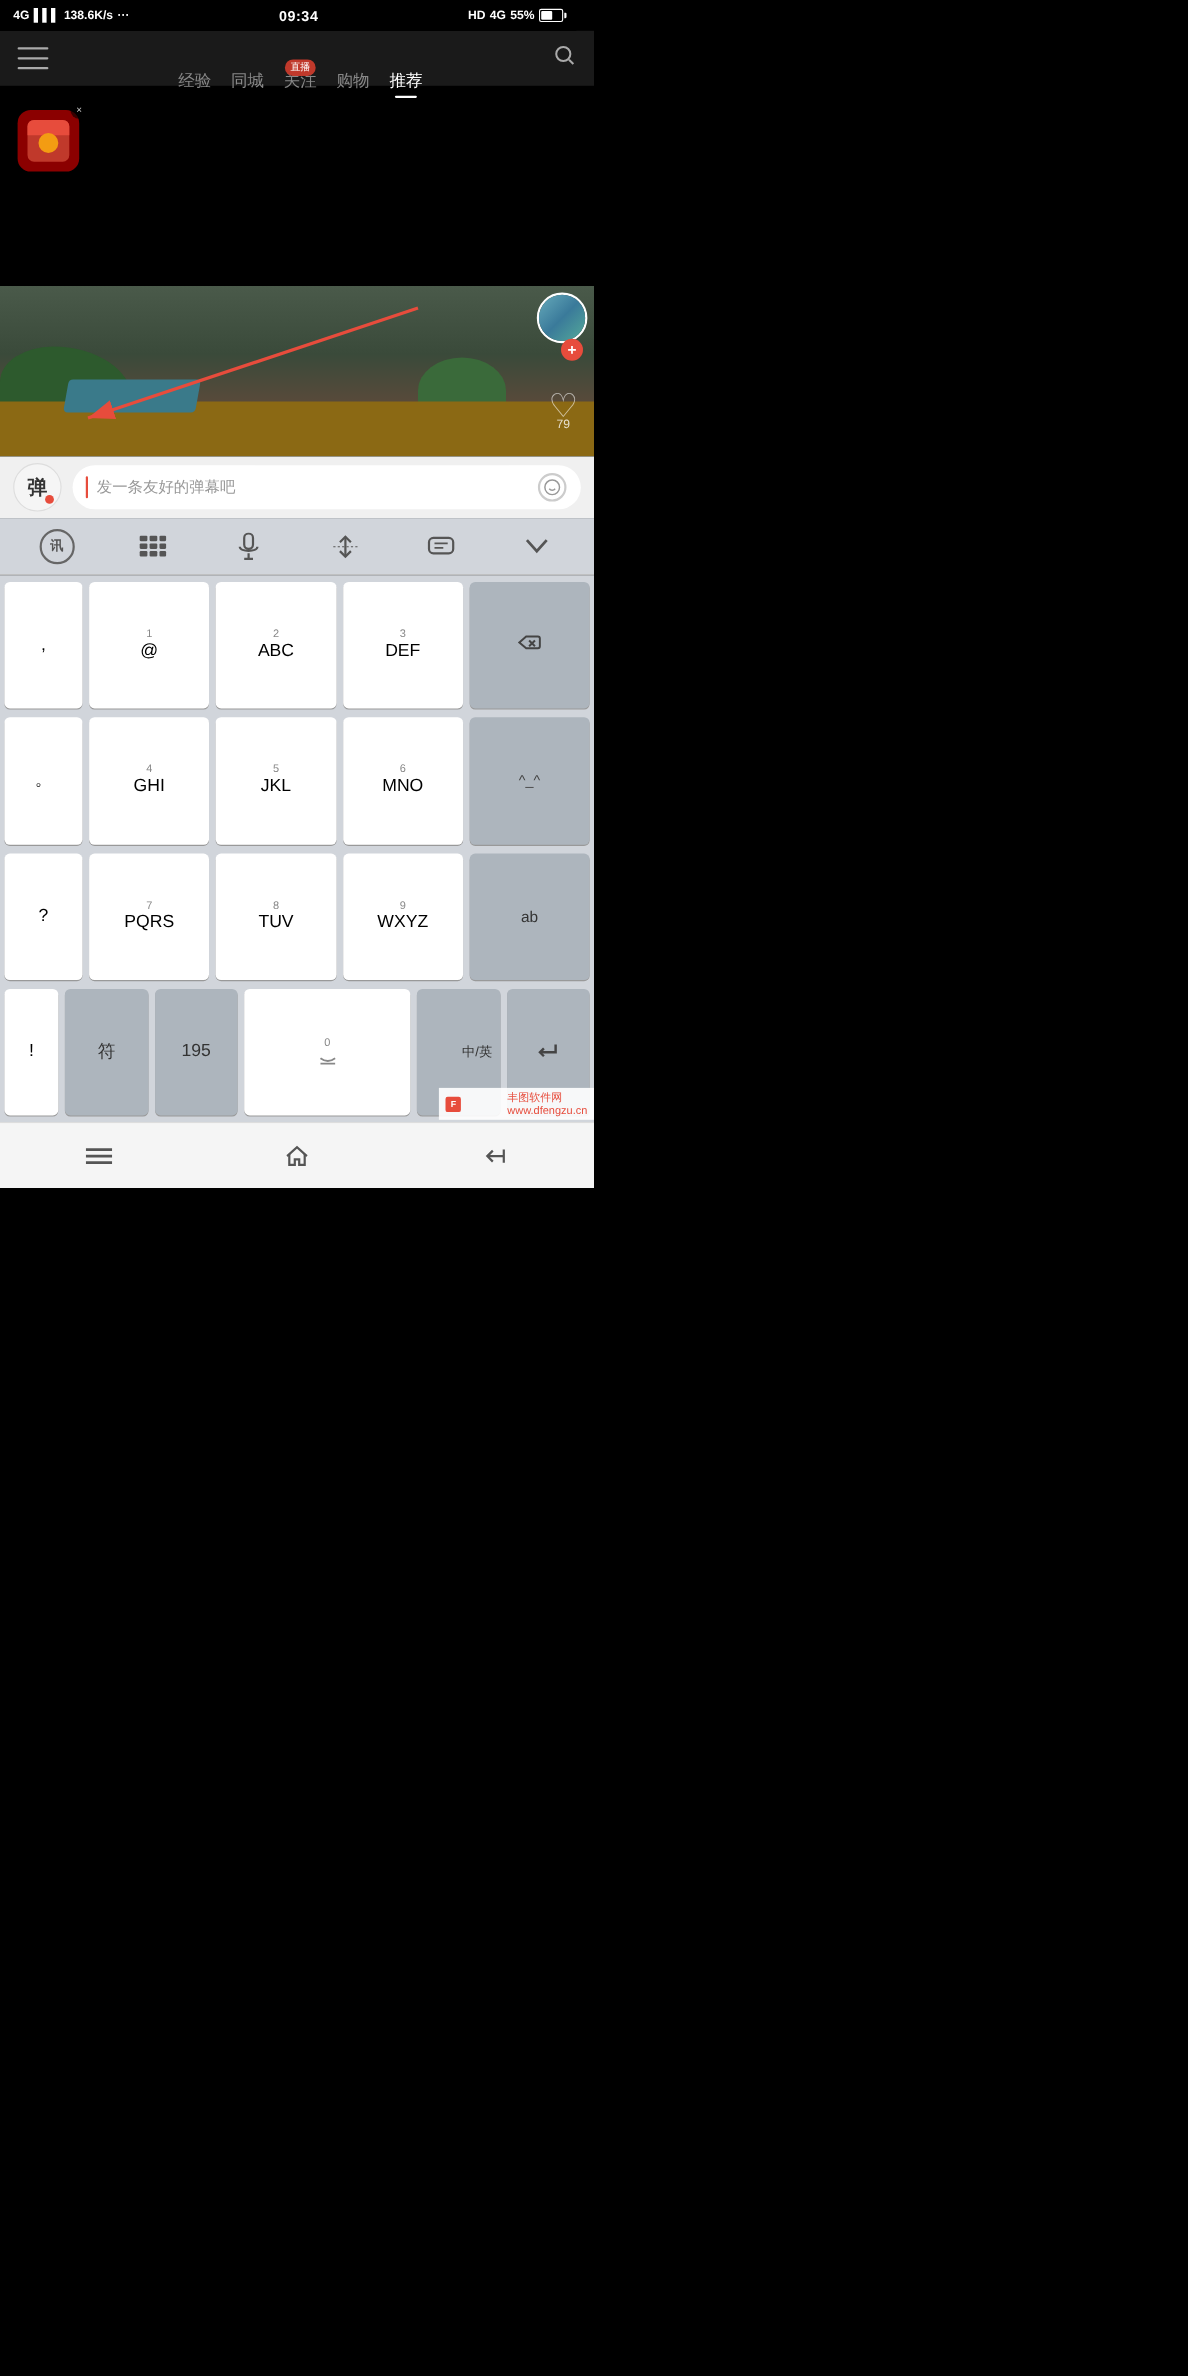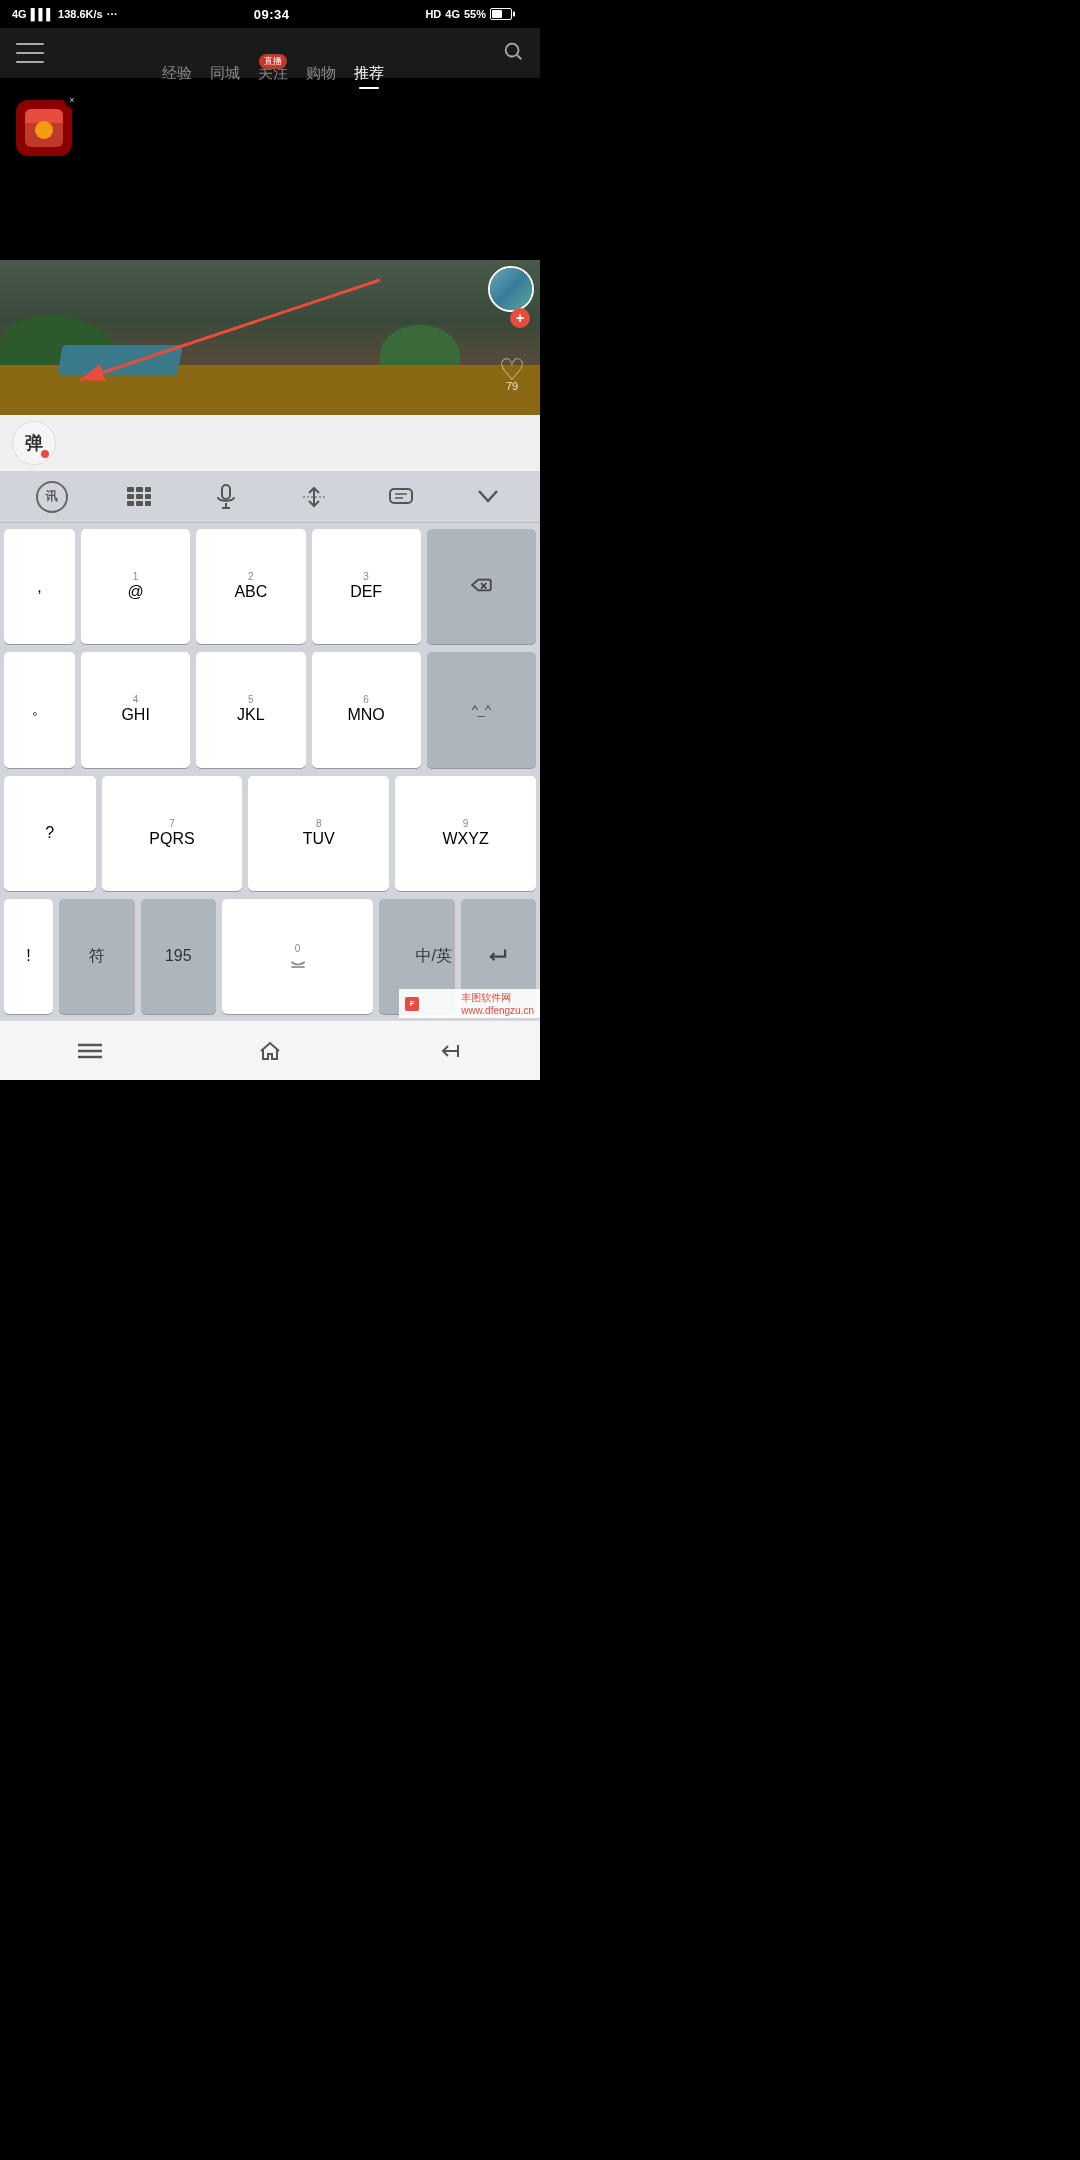--- a/index.html
+++ b/index.html
@@ -648,20 +648,34 @@
       <span class="heart-count">79</span>
     </div>
   </div>
 </div>
 
 <div class="comment-area">
   <div class="danmu-btn">
     <span class="danmu-char">弹</span>
     <div class="danmu-dot"></div>
   </div>
+  <div class="comment-input-wrapper">
+    <div class="input-cursor"></div>
+    <span class="comment-placeholder">发一条友好的弹幕吧</span>
+    <div class="emoji-btn">
+      <div class="emoji-icon">
+        <svg width="16" height="16" viewBox="0 0 24 24" fill="none" stroke="#999" stroke-width="2">
+          <circle cx="12" cy="12" r="10"></circle>
+          <path d="M8 14s1.5 2 4 2 4-2 4-2"></path>
+          <line x1="9" y1="9" x2="9.01" y2="9" stroke-width="3"></line>
+          <line x1="15" y1="9" x2="15.01" y2="9" stroke-width="3"></line>
+        </svg>
+      </div>
+    </div>
+  </div>
 </div>
 
 <div class="keyboard-toolbar">
   <div class="toolbar-btn">
     <div class="toolbar-icon-circle">
       <span>讯</span>
     </div>
   </div>
   <div class="toolbar-btn">
     <svg width="26" height="22" viewBox="0 0 26 22">
@@ -765,41 +779,44 @@
       <span class="key-label">PQRS</span>
     </div>
     <div class="key">
       <span class="key-number">8</span>
       <span class="key-label">TUV</span>
     </div>
     <div class="key">
       <span class="key-number">9</span>
       <span class="key-label">WXYZ</span>
     </div>
+    <div class="key gray">
+      <span class="key-label" style="font-size:14px;">ab</span>
+    </div>
   </div>
 
   <div class="key-row">
     <div class="key key-punct">
       <span class="key-label">!</span>
     </div>
     <div class="key gray">
       <span class="key-label">符</span>
     </div>
     <div class="key gray">
       <span class="key-label">195</span>
     </div>
     <div class="key key-space">
       <span class="key-number">0</span>
       <svg width="20" height="14" viewBox="0 0 24 16">
         <path d="M4 8 Q12 14 20 8" fill="none" stroke="#888" stroke-width="2"></path>
         <line x1="4" y1="14" x2="20" y2="14" stroke="#888" stroke-width="2"></line>
       </svg>
     </div>
     <div class="key gray">
-      <span class="key-label" style="font-size:16px;margin-left:34px;">中/英</span>
+      <span class="key-label" style="font-size:12px;margin-left:34px;">中/英</span>
     </div>
     <div class="key gray">
       <span class="key-label">
         <svg width="22" height="16" viewBox="0 0 24 18">
           <polyline points="20,4 20,12 4,12" fill="none" stroke="#444" stroke-width="2.5"></polyline>
           <polyline points="8,8 4,12 8,16" fill="none" stroke="#444" stroke-width="2.5"></polyline>
         </svg>
       </span>
     </div>
   </div>

